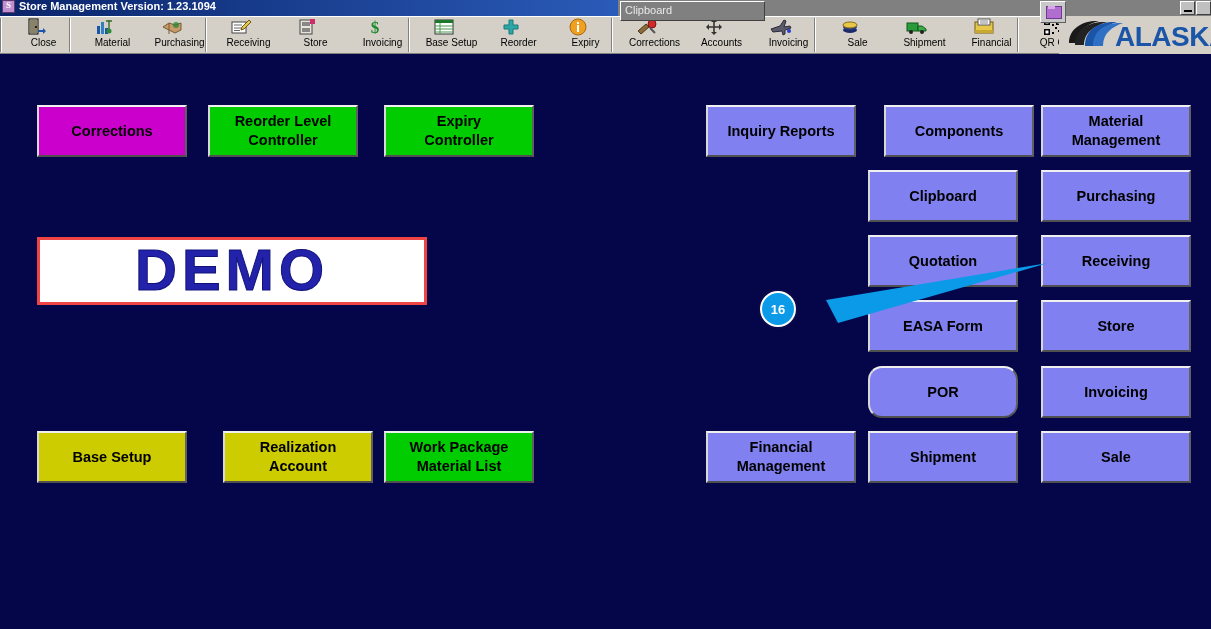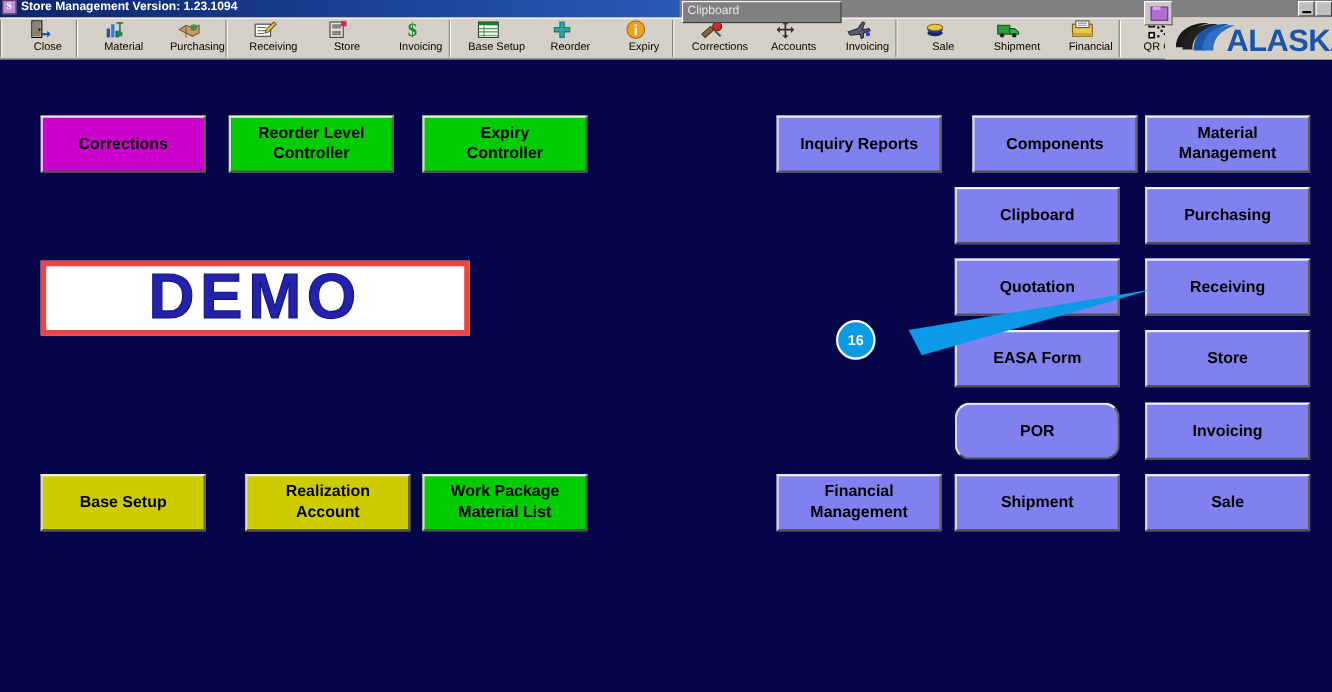--- a/index.html
+++ b/index.html
@@ -157,21 +157,21 @@
   .btn .txt{ display:block; padding:0 4px; }
   .b-magenta{ background:#cc00cc; }
   .b-green  { background:#00cc00; }
   .b-olive  { background:#cccc00; }
   .b-purple { background:#8080f0; }
 
   
   .demo{
     position:absolute; left:37px; top:237px; width:390px; height:68px;
     background:#ffffff;
-    border:5px solid #ef4444;
+    border:3px solid #ef4444;
     display:flex; align-items:center; justify-content:center;
   }
   .demo-txt{
     font-family:"Liberation Sans", sans-serif;
     font-size:58px; font-weight:bold; letter-spacing:5px;
     color:#2222aa;
     -webkit-text-stroke:1px #11117a;
     line-height:58px;
     margin-top:-2px;
   }

